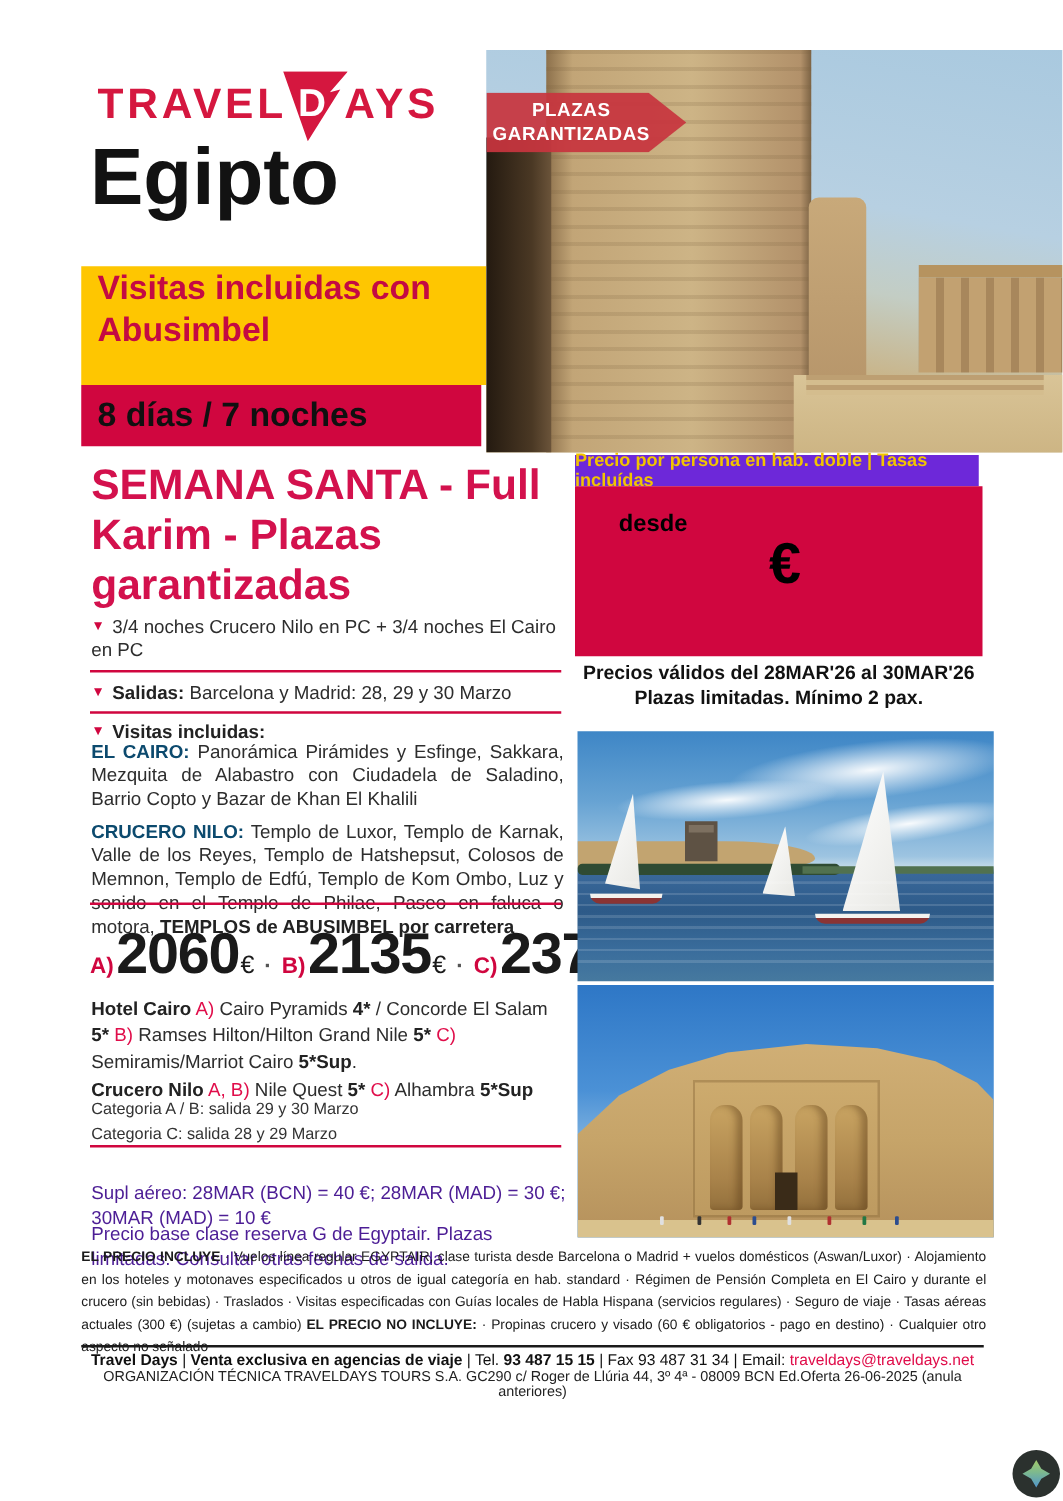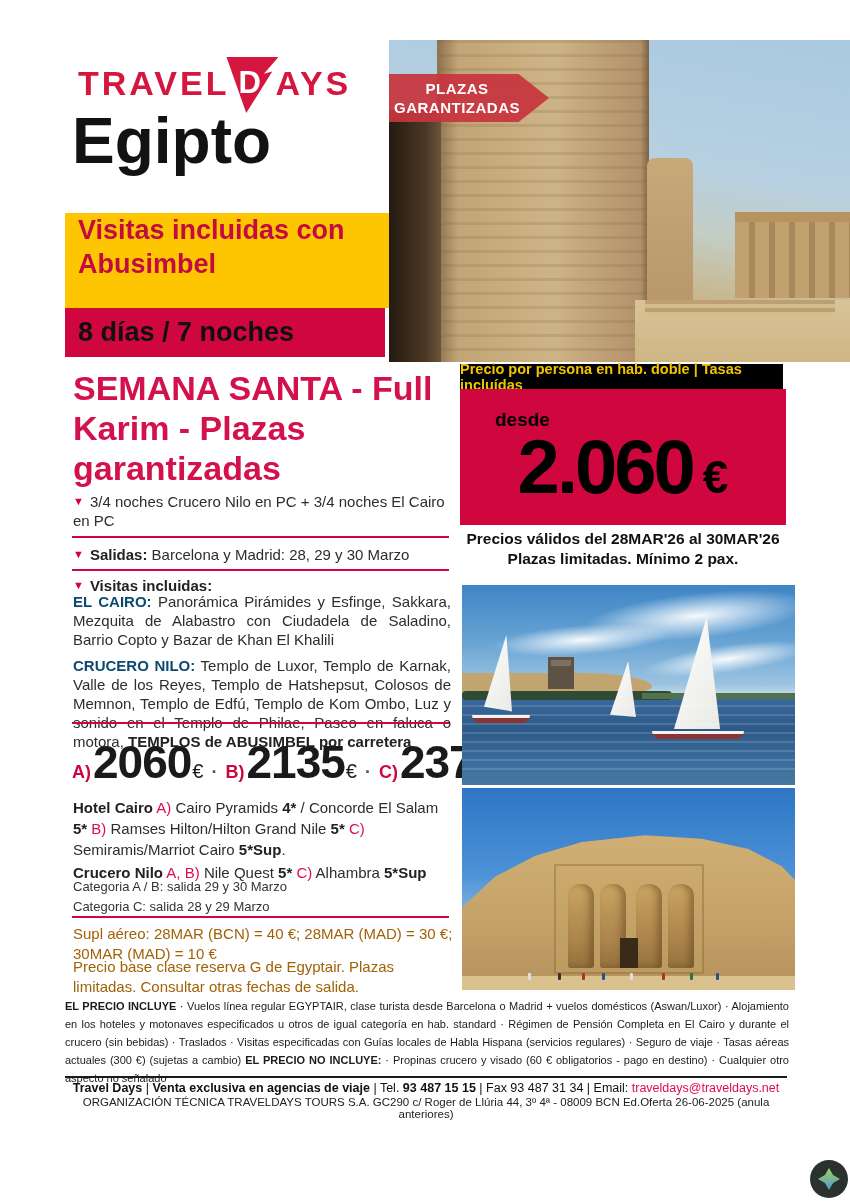--- a/index.html
+++ b/index.html
@@ -58,21 +58,21 @@
   .tier-cur{font-size:20px;color:#1a1a1a;margin-left:1px;}
   .tier-sep{font-size:18px;font-weight:bold;color:#555;margin:0 8px;}
 
   
   .hotels{position:absolute;left:73px;top:797px;width:378px;font-size:15px;line-height:21px;color:#2d2d2d;}
   .hotels p{margin-bottom:2px;}
   .h-bold{font-weight:bold;color:#222;}
   .h-key{color:#e00d4a;}
 
   .smallnote{position:absolute;left:73px;width:378px;font-size:13px;color:#333;}
-  .midnote{position:absolute;left:73px;width:380px;font-size:15px;line-height:20px;color:#a16207;}
+  .midnote{position:absolute;left:73px;width:380px;font-size:15px;line-height:20px;color:#4c1d95;margin-top:21px;}
 
   
   .fineprint{position:absolute;left:65px;top:997px;width:724px;font-size:11px;line-height:18px;
         color:#1b1b1b;text-align:justify;}
   .fp-bold{font-weight:bold;}
 
   
   .footer-rule{position:absolute;left:65px;top:1076px;width:722px;border-top:2px solid #1a1a1a;}
   .footer-l1{position:absolute;left:65px;top:1081px;width:722px;text-align:center;font-size:12.5px;color:#111;}
   .footer-l1 .f-bold{font-weight:bold;}
@@ -140,21 +140,21 @@
   .k1{left:14px;} .k2{left:46px;} .k3{left:82px;} .k4{left:114px;}
   .pb-door{position:absolute;left:66px;bottom:6px;width:18px;height:30px;background:#3a2b18;}
   .pb-ground{position:absolute;left:0;bottom:0;width:333px;height:14px;background:#d9c28d;}
   .dot{position:absolute;bottom:10px;width:3px;height:7px;border-radius:1px;}
   .d1{left:120px;background:#b03030;} .d2{left:140px;background:#2c4d8f;}
   .d3{left:168px;background:#e0e0e0;} .d4{left:200px;background:#b03030;}
   .d5{left:228px;background:#274; } .d6{left:96px;background:#333;}
   .d7{left:254px;background:#2c4d8f;} .d8{left:66px;background:#e0e0e0;}
 
   
-  .strip{position:absolute;left:460px;top:364px;width:323px;height:25px;background:#000000;
+  .strip{position:absolute;left:460px;top:364px;width:323px;height:25px;background:#6d28d9;
      display:flex;align-items:center;justify-content:center;}
   .strip span{color:var(--strip-yellow);font-weight:bold;font-size:14.5px;}
   .price-box{position:absolute;left:460px;top:389px;width:326px;height:136px;background:var(--crimson);}
   .from{position:absolute;left:35px;top:20px;font-size:19px;font-weight:bold;color:#000;}
   .amount-row{position:absolute;left:0;top:34px;width:100%;display:flex;align-items:baseline;justify-content:center;}
   .amount{font-size:76px;font-weight:bold;color:#000;letter-spacing:-3px;}
   .amount-cur{font-size:46px;font-weight:bold;color:#000;margin-left:10px;}
   .validity{position:absolute;left:455px;top:529px;width:336px;text-align:center;}
   .validity .v1{font-size:15.5px;font-weight:bold;color:#111;line-height:20px;}
   .validity .v3{font-size:12.5px;color:#333;margin-top:3px;}
@@ -265,21 +265,20 @@
       <span>GARANTIZADAS</span>
     </div>
   </div>
 
   <div class="strip">
     <span>Precio por persona en hab. doble | Tasas incluídas</span>
   </div>
   <div class="price-box">
     <div class="from">desde</div>
     <div class="amount-row">
-      <span class="amount">2.060</span>
       <span class="amount-cur">€</span>
     </div>
   </div>
   <div class="validity">
     <div class="v1">Precios válidos del 28MAR'26 al 30MAR'26</div>
     <div class="v1">Plazas limitadas. Mínimo 2 pax.</div>
   </div>
 
   <div class="photo photo-mid">
     <div class="cloud c1"></div>

